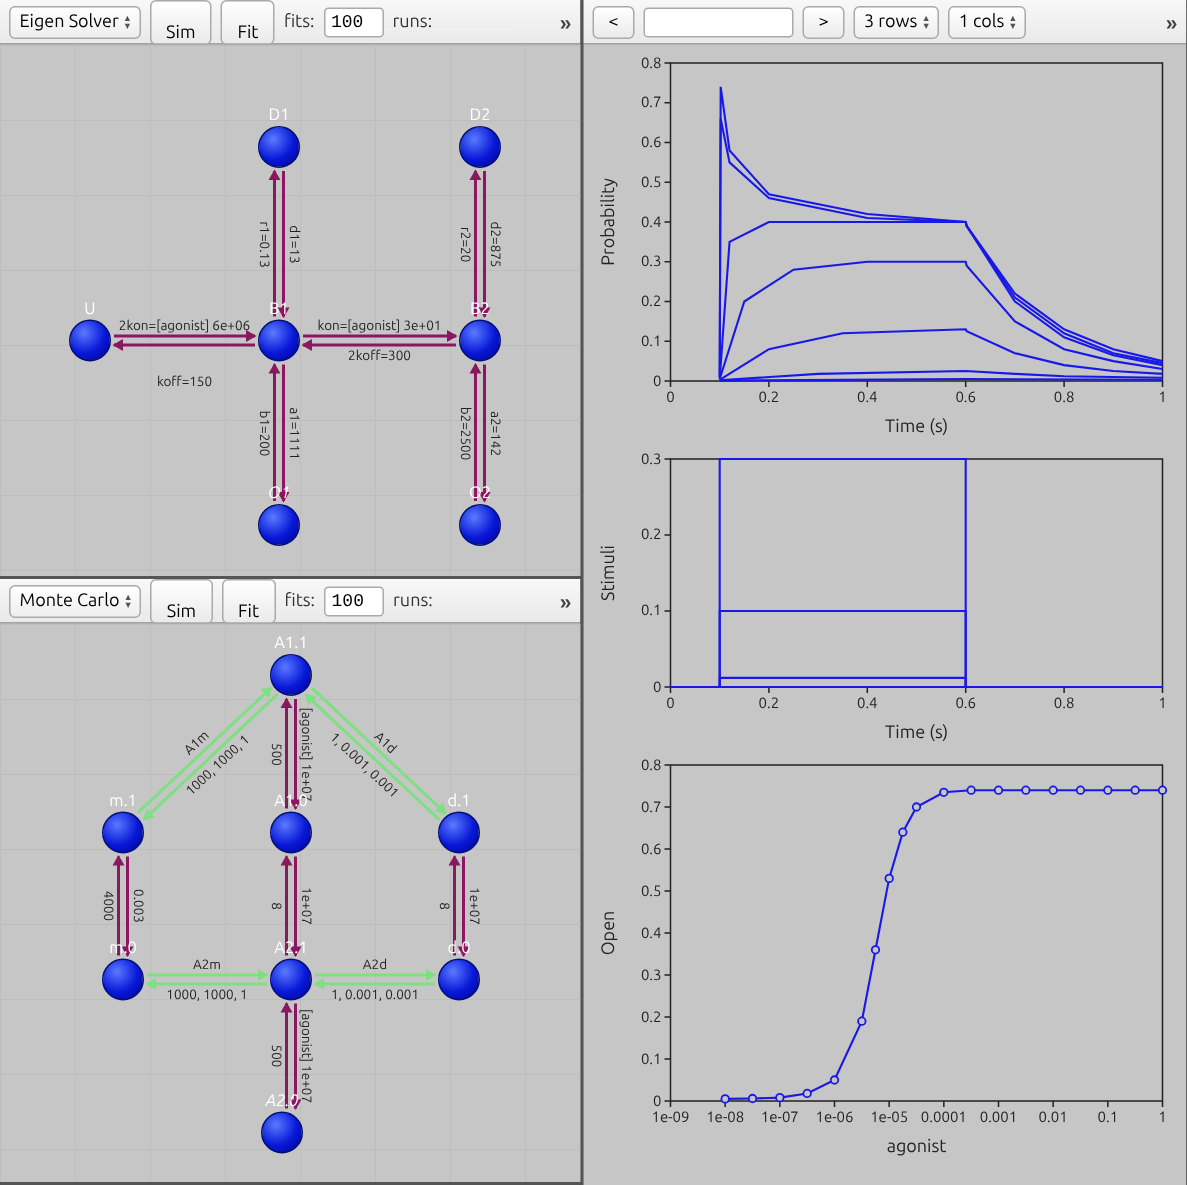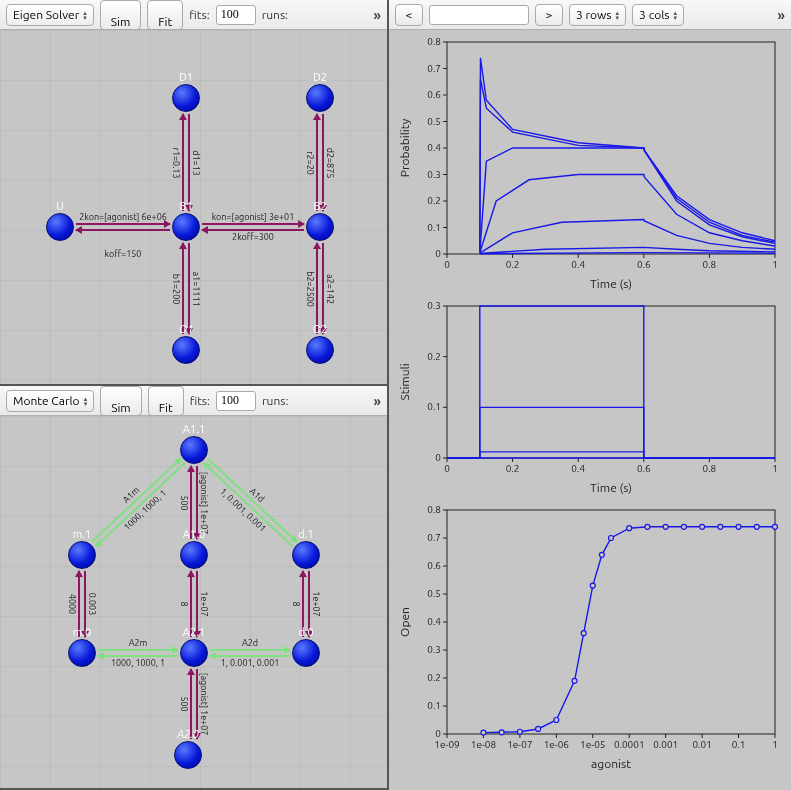--- a/index.html
+++ b/index.html
@@ -41,21 +41,21 @@
   button.tb {
     border: 1px solid #aaa; border-radius: 4px;
     padding: 14px 10px; background: linear-gradient(#fff,#eaeaea);
     height: 22px; cursor: pointer;
     font-family: inherit; font-size: 12px;
   }
   .tlabel { color: #333; }
   input.tin {
     border: 1px solid #aaa; border-radius: 3px;
     padding: 1px 4px; height: 20px; width: 40px; background:#fff;
-    font-family: Liberation Serif, serif; font-size: 12px;
+    font-family: Liberation Mono, monospace; font-size: 12px;
   }
   .expand {
     margin-left: auto; font-weight: bold; color:#444;
     border:none; background:none; cursor:pointer; font-size:14px;
   }
   .canvas {
     flex:1; background:#c6c6c6; position:relative;
     background-image:
       linear-gradient(#bdbdbd 1px, transparent 1px),
       linear-gradient(90deg,#bdbdbd 1px, transparent 1px);
@@ -309,21 +309,21 @@
       <input class="tin" style="width: 100px;" value="">
       <button class="tb" style="width:28px;padding:2px 0">&gt;</button>
       <div class="combo">
         <span>3 rows</span>
         <span class="spin">
             <span>▴</span>
             <span>▾</span>
           </span>
       </div>
       <div class="combo">
-        <span>3 cols</span>
+        <span>1 cols</span>
         <span class="spin">
             <span>▴</span>
             <span>▾</span>
           </span>
       </div>
       <button class="expand">»</button>
     </div>
     <div class="plots" id="plots">
         <div class="plot">
           <svg width="390" height="260">

